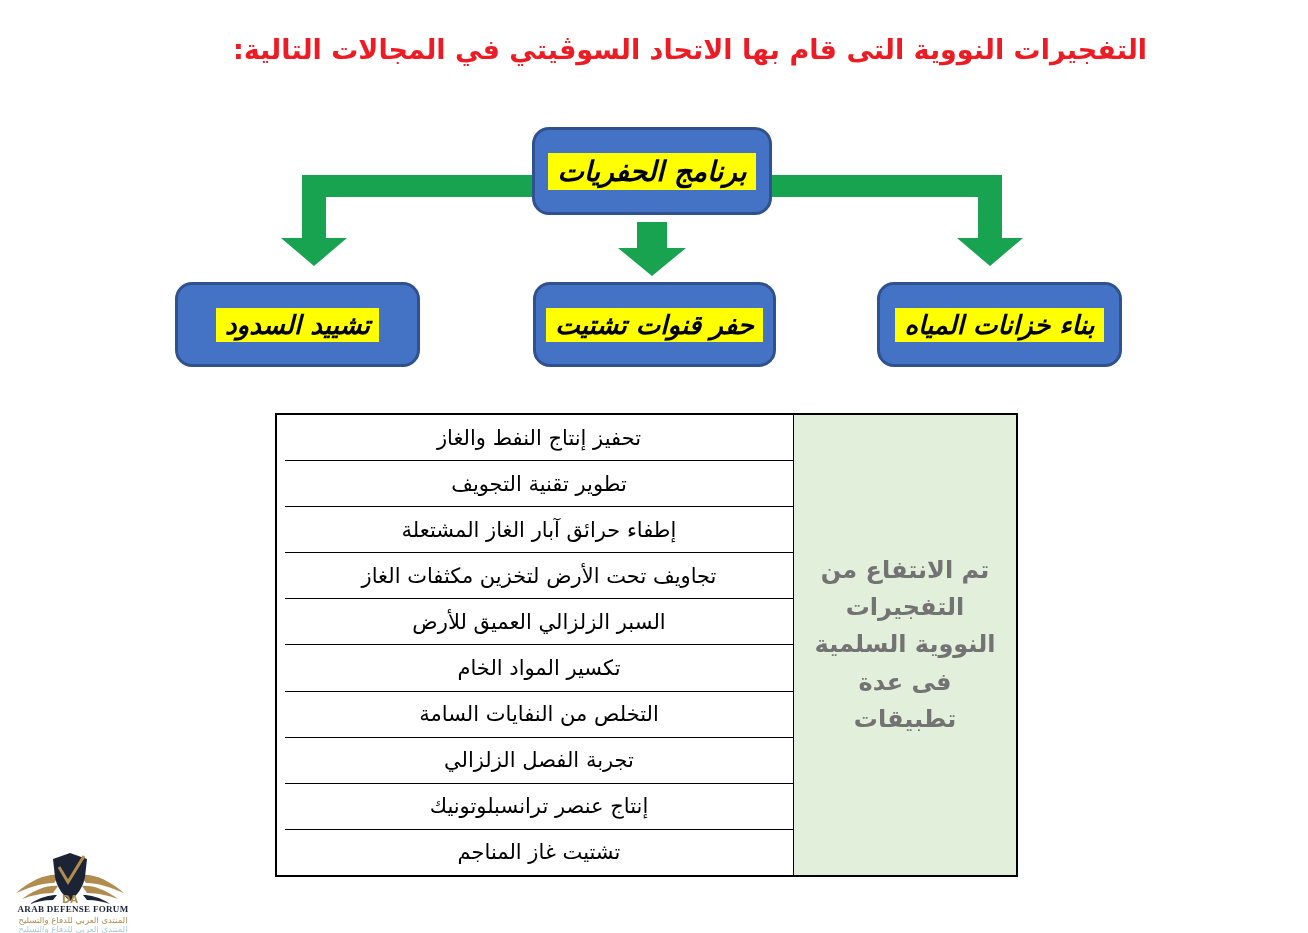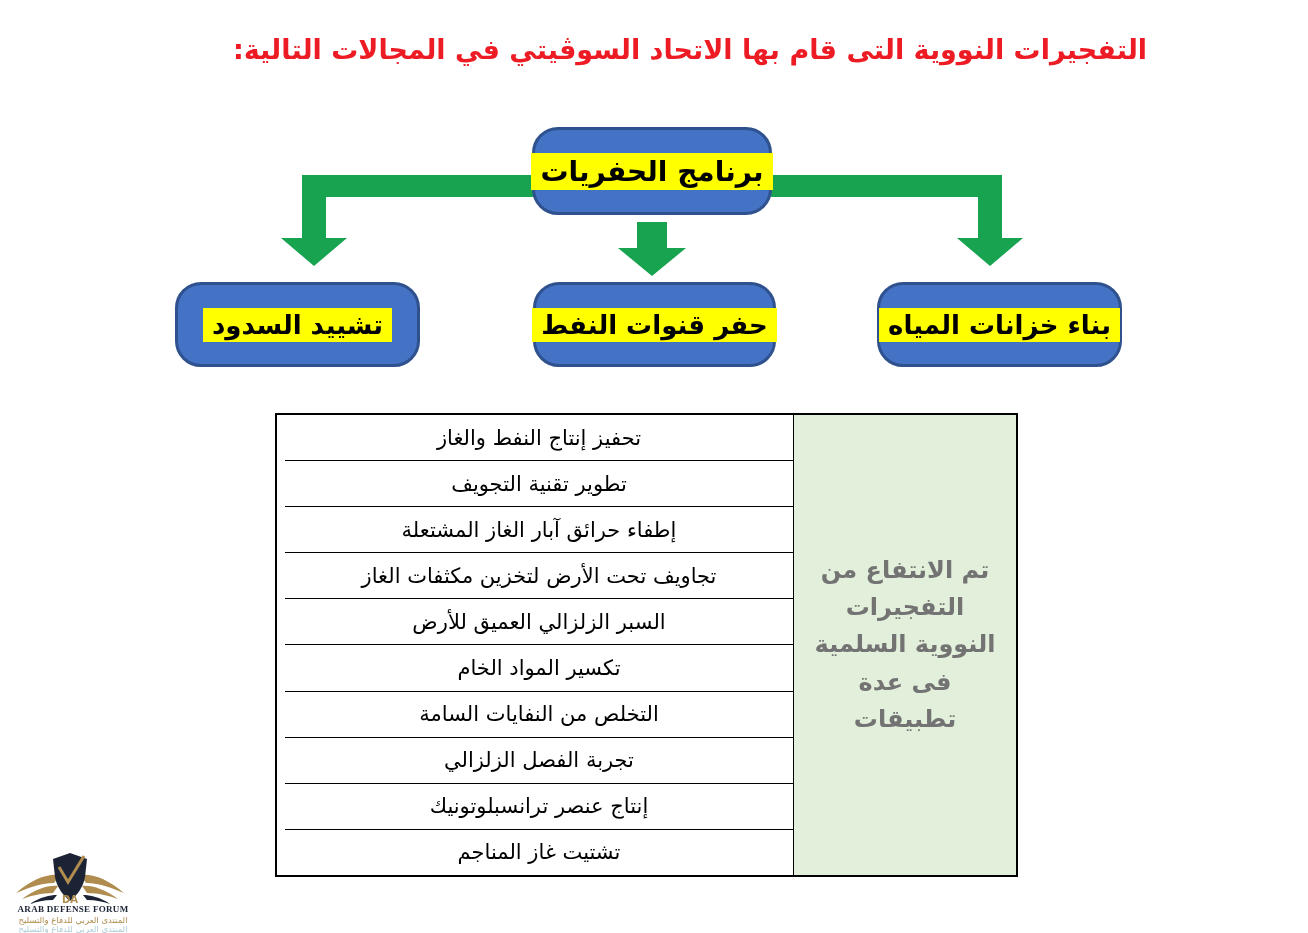--- a/index.html
+++ b/index.html
@@ -5,22 +5,22 @@
   html,body{margin:0;padding:0;}
   body{
     width:1308px;height:933px;position:relative;overflow:hidden;
     background:#ffffff;font-family:"DejaVu Sans",sans-serif;
   }
   .title{
     position:absolute;top:34px;left:0;width:100%;text-align:center;
     color:#ED1C24;font-weight:bold;font-size:27px;direction:rtl;padding-left:36px;
   }
   .node{
-    position:absolute;background:#4472C4;border:3px solid #2F528F;border-radius:26px;
-    display:flex;align-items:center;justify-content:center;box-sizing:border-box;
+    position:absolute;background:#4472C4;border:3px solid #2F528F;border-radius:17px;
+    display:flex;align-items:center;justify-content:center;box-sizing:border-box;font-style:italic;
   }
   .hl{
     background:#FFFF00;color:#000;font-weight:bold;padding:2px 9px;
     direction:rtl;white-space:nowrap;
   }
   .node-root{left:532px;top:127px;width:240px;height:88px;}
   .node-root .hl{font-size:28px;}
   .node-child .hl{font-size:26px;text-align:right;}
   .node-dams{left:175px;top:282px;width:245px;height:85px;}
   .node-canals{left:533px;top:282px;width:243px;height:85px;}
@@ -57,21 +57,21 @@
 </svg>
 
 <div class="node node-root">
   <span class="hl">برنامج الحفريات</span>
 </div>
 
 <div class="node node-child node-dams">
   <span class="hl">تشييد السدود</span>
 </div>
 <div class="node node-child node-canals">
-  <span class="hl">حفر قنوات النفط</span>
+  <span class="hl">حفر قنوات تشتيت</span>
 </div>
 <div class="node node-child node-reservoirs">
   <span class="hl">بناء خزانات المياه</span>
 </div>
 
 <div class="apps-table">
   <div class="rows-col">
     <div class="app-row">تحفيز إنتاج النفط والغاز</div>
     <div class="app-row">تطوير تقنية التجويف</div>
     <div class="app-row">إطفاء حرائق آبار الغاز المشتعلة</div>

